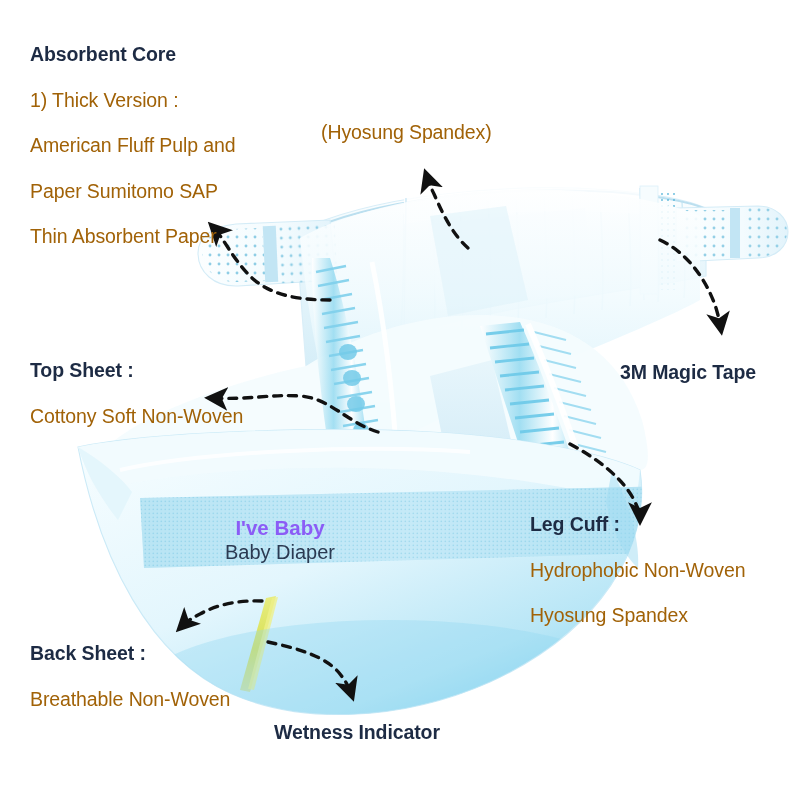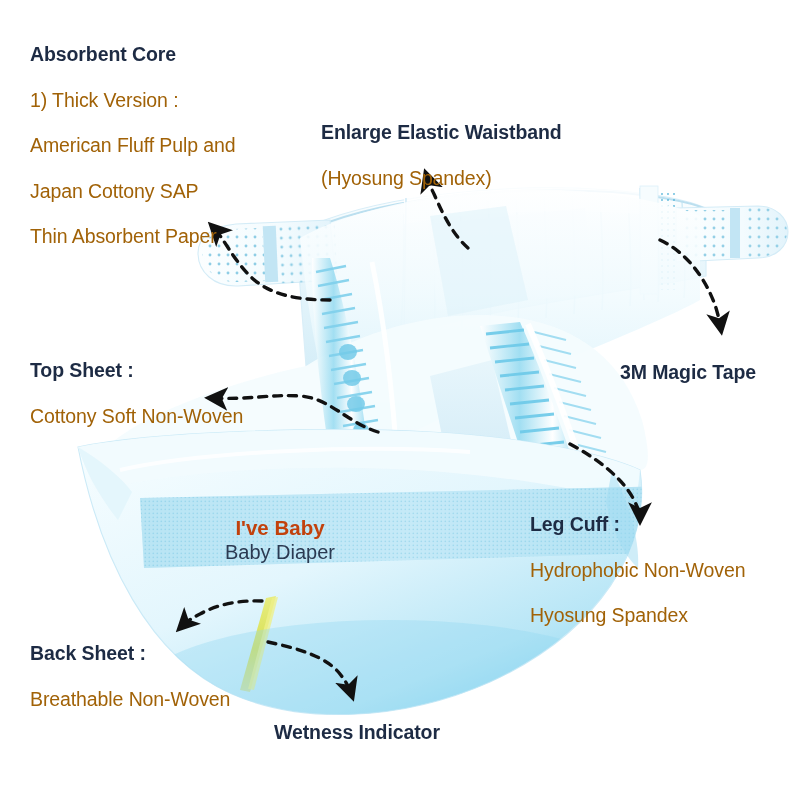--- a/index.html
+++ b/index.html
@@ -51,21 +51,21 @@
   #lbl-wetness        { left: 274px; top: 700px; width: 250px; }
 
   
   #brand {
     position: absolute;
     left: 180px; top: 515px;
     width: 200px;
     text-align: center;
     line-height: 1.22;
   }
-  #brand .b1 { display:block; font-size: 20.5px; font-weight: bold; color:#c2410c; }
+  #brand .b1 { display:block; font-size: 20.5px; font-weight: bold; color:#8b5cf6; }
   #brand .b2 { display:block; font-size: 20px;   font-weight: normal; color:#2b3a52; }
 
   svg { display: block; }
   .svg-layer { position: absolute; left:0; top:0; width:800px; height:800px; }
   #art { z-index: 1; }
   #arrows { z-index: 3; pointer-events: none; }
   .label, #brand { z-index: 4; }
 </style>
 </head>
 <body>
@@ -328,26 +328,25 @@
       <path d="M262 601 C 240 600, 218 604, 200 614 C 188 620, 184 624, 180 628"></path>
 
       <path d="M268 642 C 296 648, 326 656, 340 674 C 348 684, 350 690, 352 696"></path>
     </g>
   </svg>
 
   <div class="label" id="lbl-absorbent-core">
     <span class="hd">Absorbent Core</span>
     <span class="ln">1) Thick Version :</span>
     <span class="ln">American Fluff Pulp and</span>
-    <span class="ln">Japan Cottony SAP</span>
+    <span class="ln">Paper Sumitomo SAP</span>
     <span class="ln">Thin Absorbent Paper</span>
   </div>
 
   <div class="label" id="lbl-waistband">
-    <span class="hd">Enlarge Elastic Waistband</span>
     <span class="ln">(Hyosung Spandex)</span>
   </div>
 
   <div class="label" id="lbl-magic-tape">
     <span class="hd">3M Magic Tape</span>
   </div>
 
   <div class="label" id="lbl-top-sheet">
     <span class="hd">Top Sheet :</span>
     <span class="ln">Cottony Soft Non-Woven</span>

